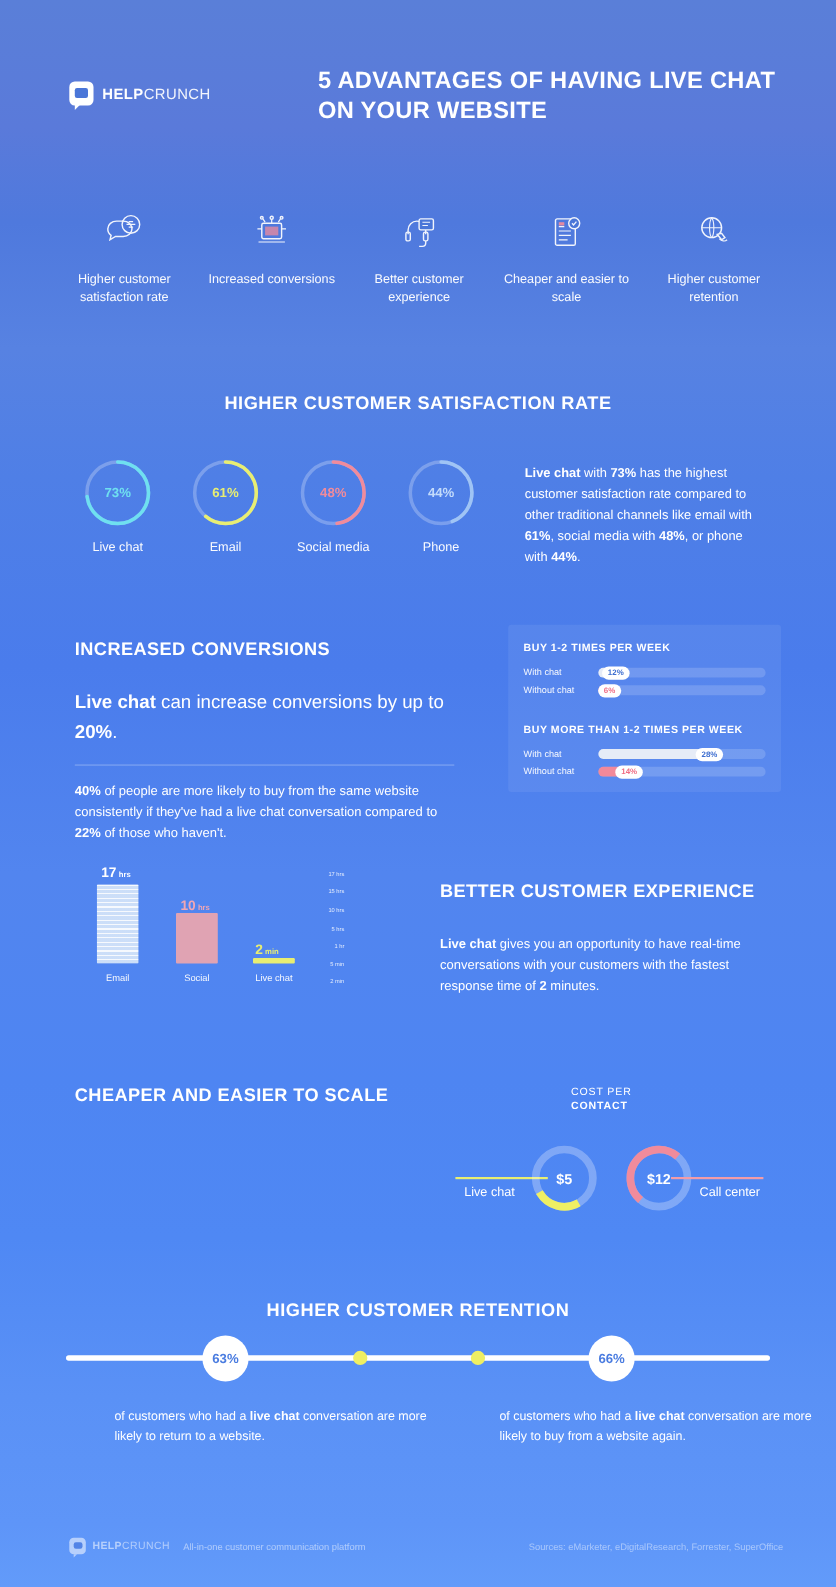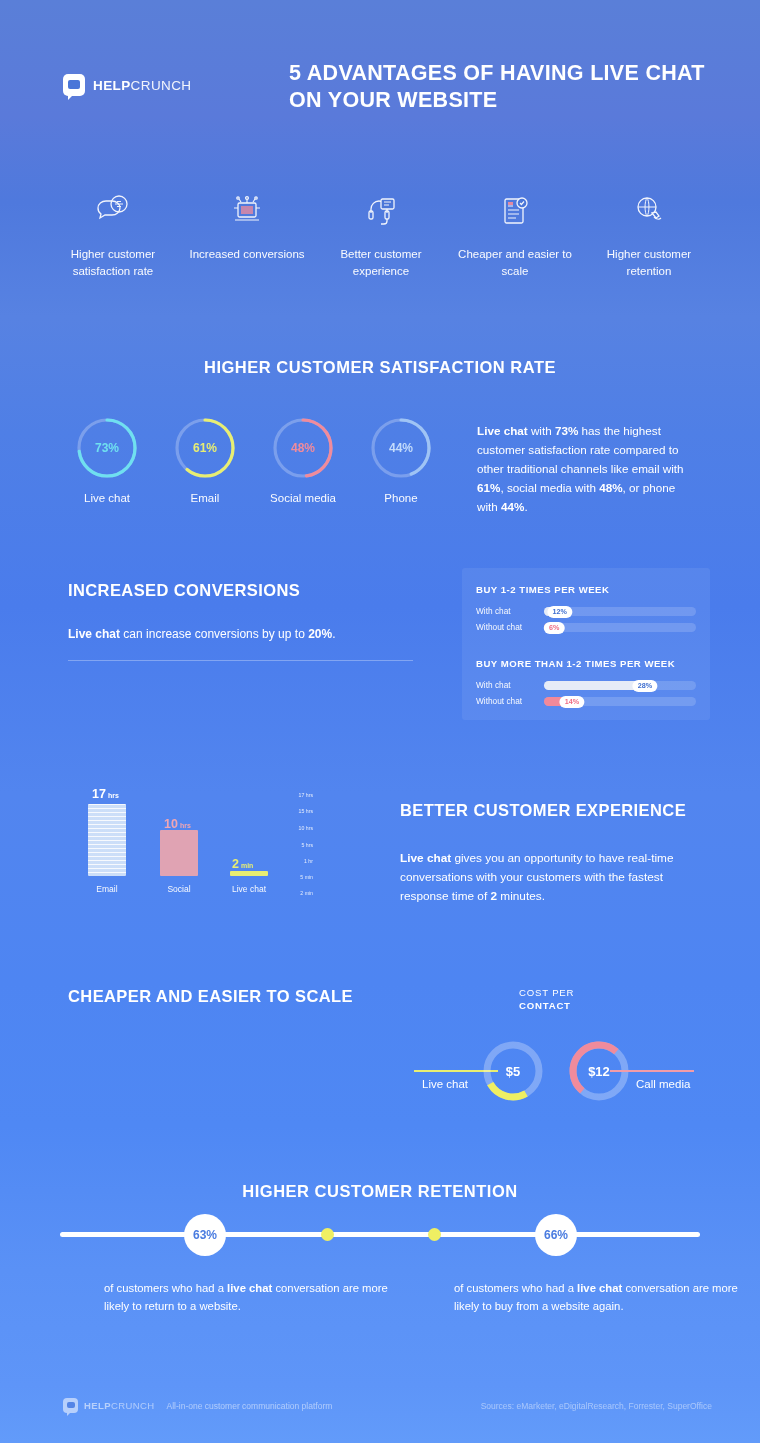--- a/index.html
+++ b/index.html
@@ -82,21 +82,21 @@
     font-size: 11.7px; line-height: 1.62;
   }
 
   
   #sec-conversions { top: 554px; height: 206px; }
   .sec-head-left {
     font-size: 16.5px; font-weight: bold; letter-spacing: .4px;
     text-transform: uppercase; line-height: 1.25;
   }
   #conv-left { position: absolute; left: 68px; top: 580px; width: 345px; }
-  #conv-line1 { margin-top: 24px; font-size: 12px; line-height: 1.6; }
+  #conv-line1 { margin-top: 24px; font-size: 17px; line-height: 1.6; }
   .hairline { height: 1px; background: rgba(255,255,255,.3); margin: 16px 0 14px; }
   #conv-line2 { font-size: 11.8px; line-height: 1.62; }
 
   #conv-panel {
     position: absolute; left: 462px; top: 568px; width: 248px; height: 152px;
     background: rgba(255,255,255,.07); border-radius: 3px; padding: 16px 14px;
   }
   .bar-group-title {
     font-size: 9.6px; font-weight: bold; letter-spacing: .5px;
     text-transform: uppercase; margin-bottom: 11px;
@@ -335,20 +335,21 @@
 </div>
 
 <div id="satisfaction-text"><b>Live chat</b> with <b>73%</b> has the highest customer satisfaction rate compared to other traditional channels like email with <b>61%</b>, social media with <b>48%</b>, or phone with <b>44%</b>.</div>
 
 <div class="band" id="sec-conversions"></div>
 
 <div id="conv-left">
   <div class="sec-head-left">INCREASED CONVERSIONS</div>
   <div id="conv-line1"><b>Live chat</b> can increase conversions by up to <b>20%</b>.</div>
   <div class="hairline"></div>
+  <div id="conv-line2"><b>40%</b> of people are more likely to buy from the same website consistently if they've had a live chat conversation compared to <b>22%</b> of those who haven't.</div>
 </div>
 
 <div id="conv-panel">
 
   <div class="bar-group-title">BUY 1-2 TIMES PER WEEK</div>
 
   <div class="bar-row">
     <span class="bar-label">With chat</span>
     <span class="bar-track">
       <span class="bar-fill chat" style="width:12%"></span>
@@ -455,21 +456,21 @@
 
   <div class="cost-donut" style="left:168px">
     <svg width="62" height="62" viewBox="0 0 62 62">
       <circle cx="31" cy="31" r="26" fill="none" stroke="rgba(255,255,255,.28)" stroke-width="7"></circle>
       <circle cx="31" cy="31" r="26" fill="none" stroke="#f08b9c" stroke-width="7" stroke-dasharray="82 81" transform="rotate(130 31 31)"></circle>
     </svg>
     <span class="cv">$12</span>
   </div>
 
   <span class="cost-rule right"></span>
-  <span class="cost-name" style="left:236px">Call media</span>
+  <span class="cost-name" style="left:236px">Call center</span>
 </div>
 
 <div class="band" id="sec-retention">
   <div id="ret-head">HIGHER CUSTOMER RETENTION</div>
 </div>
 
 <div id="ret-line"></div>
 <div class="ret-node big" style="left:184px">63%</div>
 <div class="ret-dot" style="left:321px"></div>
 <div class="ret-dot" style="left:428px"></div>

